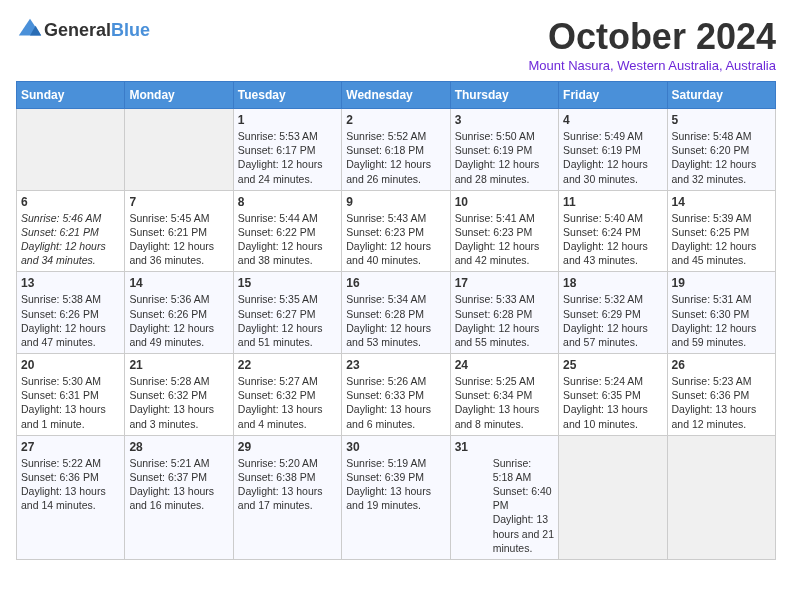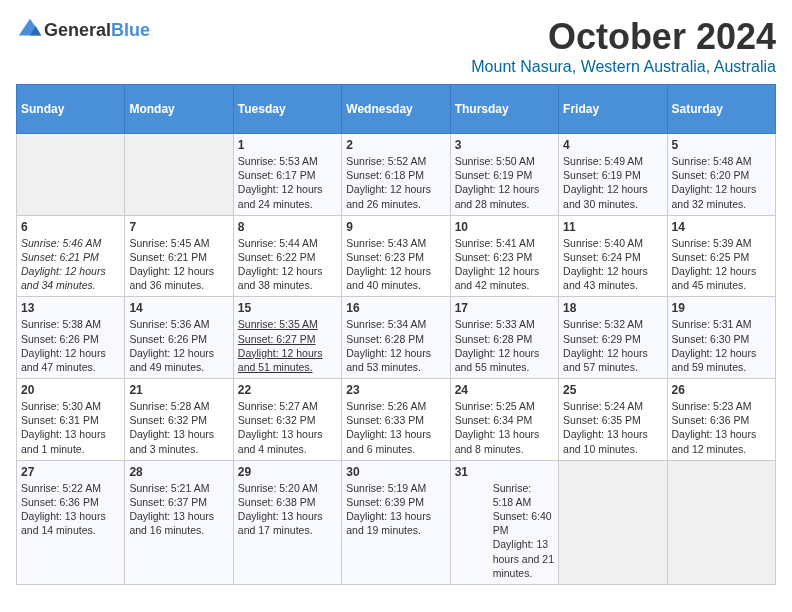--- a/index.html
+++ b/index.html
@@ -37,32 +37,32 @@
     }
     .title-block {
       text-align: right;
     }
     .main-title {
       font-size: 36px;
       font-weight: bold;
       color: #333;
     }
     .subtitle {
-      font-size: 16px;
-      color: #0369a1;
+      font-size: 13px;
+      color: #6d28d9;
     }
     .calendar {
       width: 100%;
       border-collapse: collapse;
       font-size: 11px;
     }
     .calendar thead tr th {
       background-color: #4a90d9;
       color: #fff;
-      padding: 17px 4px;
+      padding: 6px 4px;
       text-align: left;
       font-size: 12px;
       border: 1px solid #3a7bc8;
     }
     .calendar tbody tr td {
       border: 1px solid #ccc;
       vertical-align: top;
       padding: 4px 4px;
       width: 107px;
       min-height: 70px;
@@ -208,21 +208,21 @@
 Daylight: 12 hours and 47 minutes.</div>
         </td>
         <td>
           <span class="day-number">14</span>
           <div class="day-info" style="white-space: pre-line;">Sunrise: 5:36 AM
 Sunset: 6:26 PM
 Daylight: 12 hours and 49 minutes.</div>
         </td>
         <td>
           <span class="day-number">15</span>
-          <div class="day-info" style="white-space: pre-line; text-decoration: underline;">Sunrise: 5:35 AM
+          <div class="day-info" style="white-space: pre-line;">Sunrise: 5:35 AM
 Sunset: 6:27 PM
 Daylight: 12 hours and 51 minutes.</div>
         </td>
         <td>
           <span class="day-number">16</span>
           <div class="day-info" style="white-space: pre-line;">Sunrise: 5:34 AM
 Sunset: 6:28 PM
 Daylight: 12 hours and 53 minutes.</div>
         </td>
         <td>

